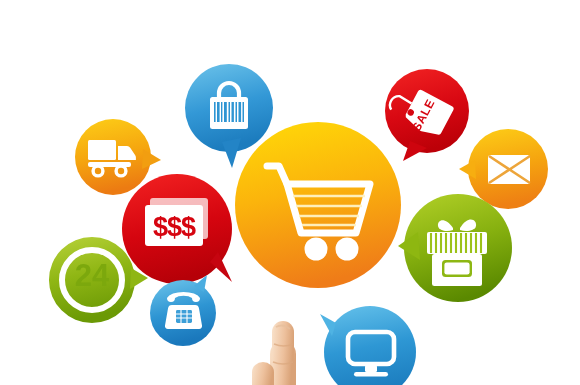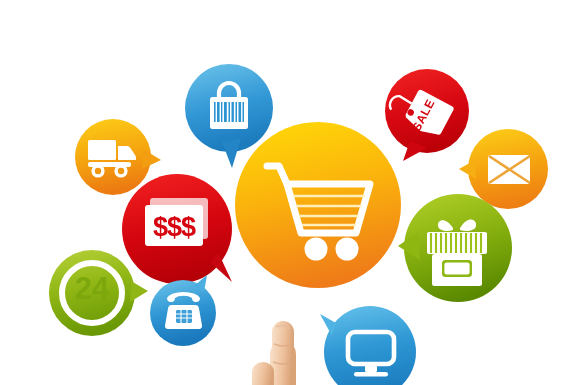--- a/index.html
+++ b/index.html
@@ -9,21 +9,21 @@
   .node{position:absolute;}
   .lbl{position:absolute;display:flex;align-items:center;justify-content:center;
        font-weight:bold;line-height:1;white-space:nowrap;}
   svg{display:block;overflow:visible;}
 </style>
 </head>
 <body>
 
 <div id="stage">
 
-  <div class="node" style="left:47px;top:248px;width:112px;height:90px;">
+  <div class="node" style="left:47px;top:235px;width:112px;height:90px;">
     <svg width="112" height="90" viewBox="0 0 112 90">
       <defs>
         <linearGradient id="gHours" x1="0" y1="0" x2="0.25" y2="1">
           <stop offset="0" stop-color="#B8D23A"></stop>
             <stop offset="0.5" stop-color="#8FB614"></stop>
           <stop offset="1" stop-color="#6B9905"></stop>
         </linearGradient>
       </defs>
       <path d="M45 2 A43 43 0 1 1 44.9 88 A43 43 0 0 1 45 2 Z" fill="url(#gHours)"></path>
       <path d="M84 33 L101 43 L83 54 Z" fill="#8FB614"></path>

